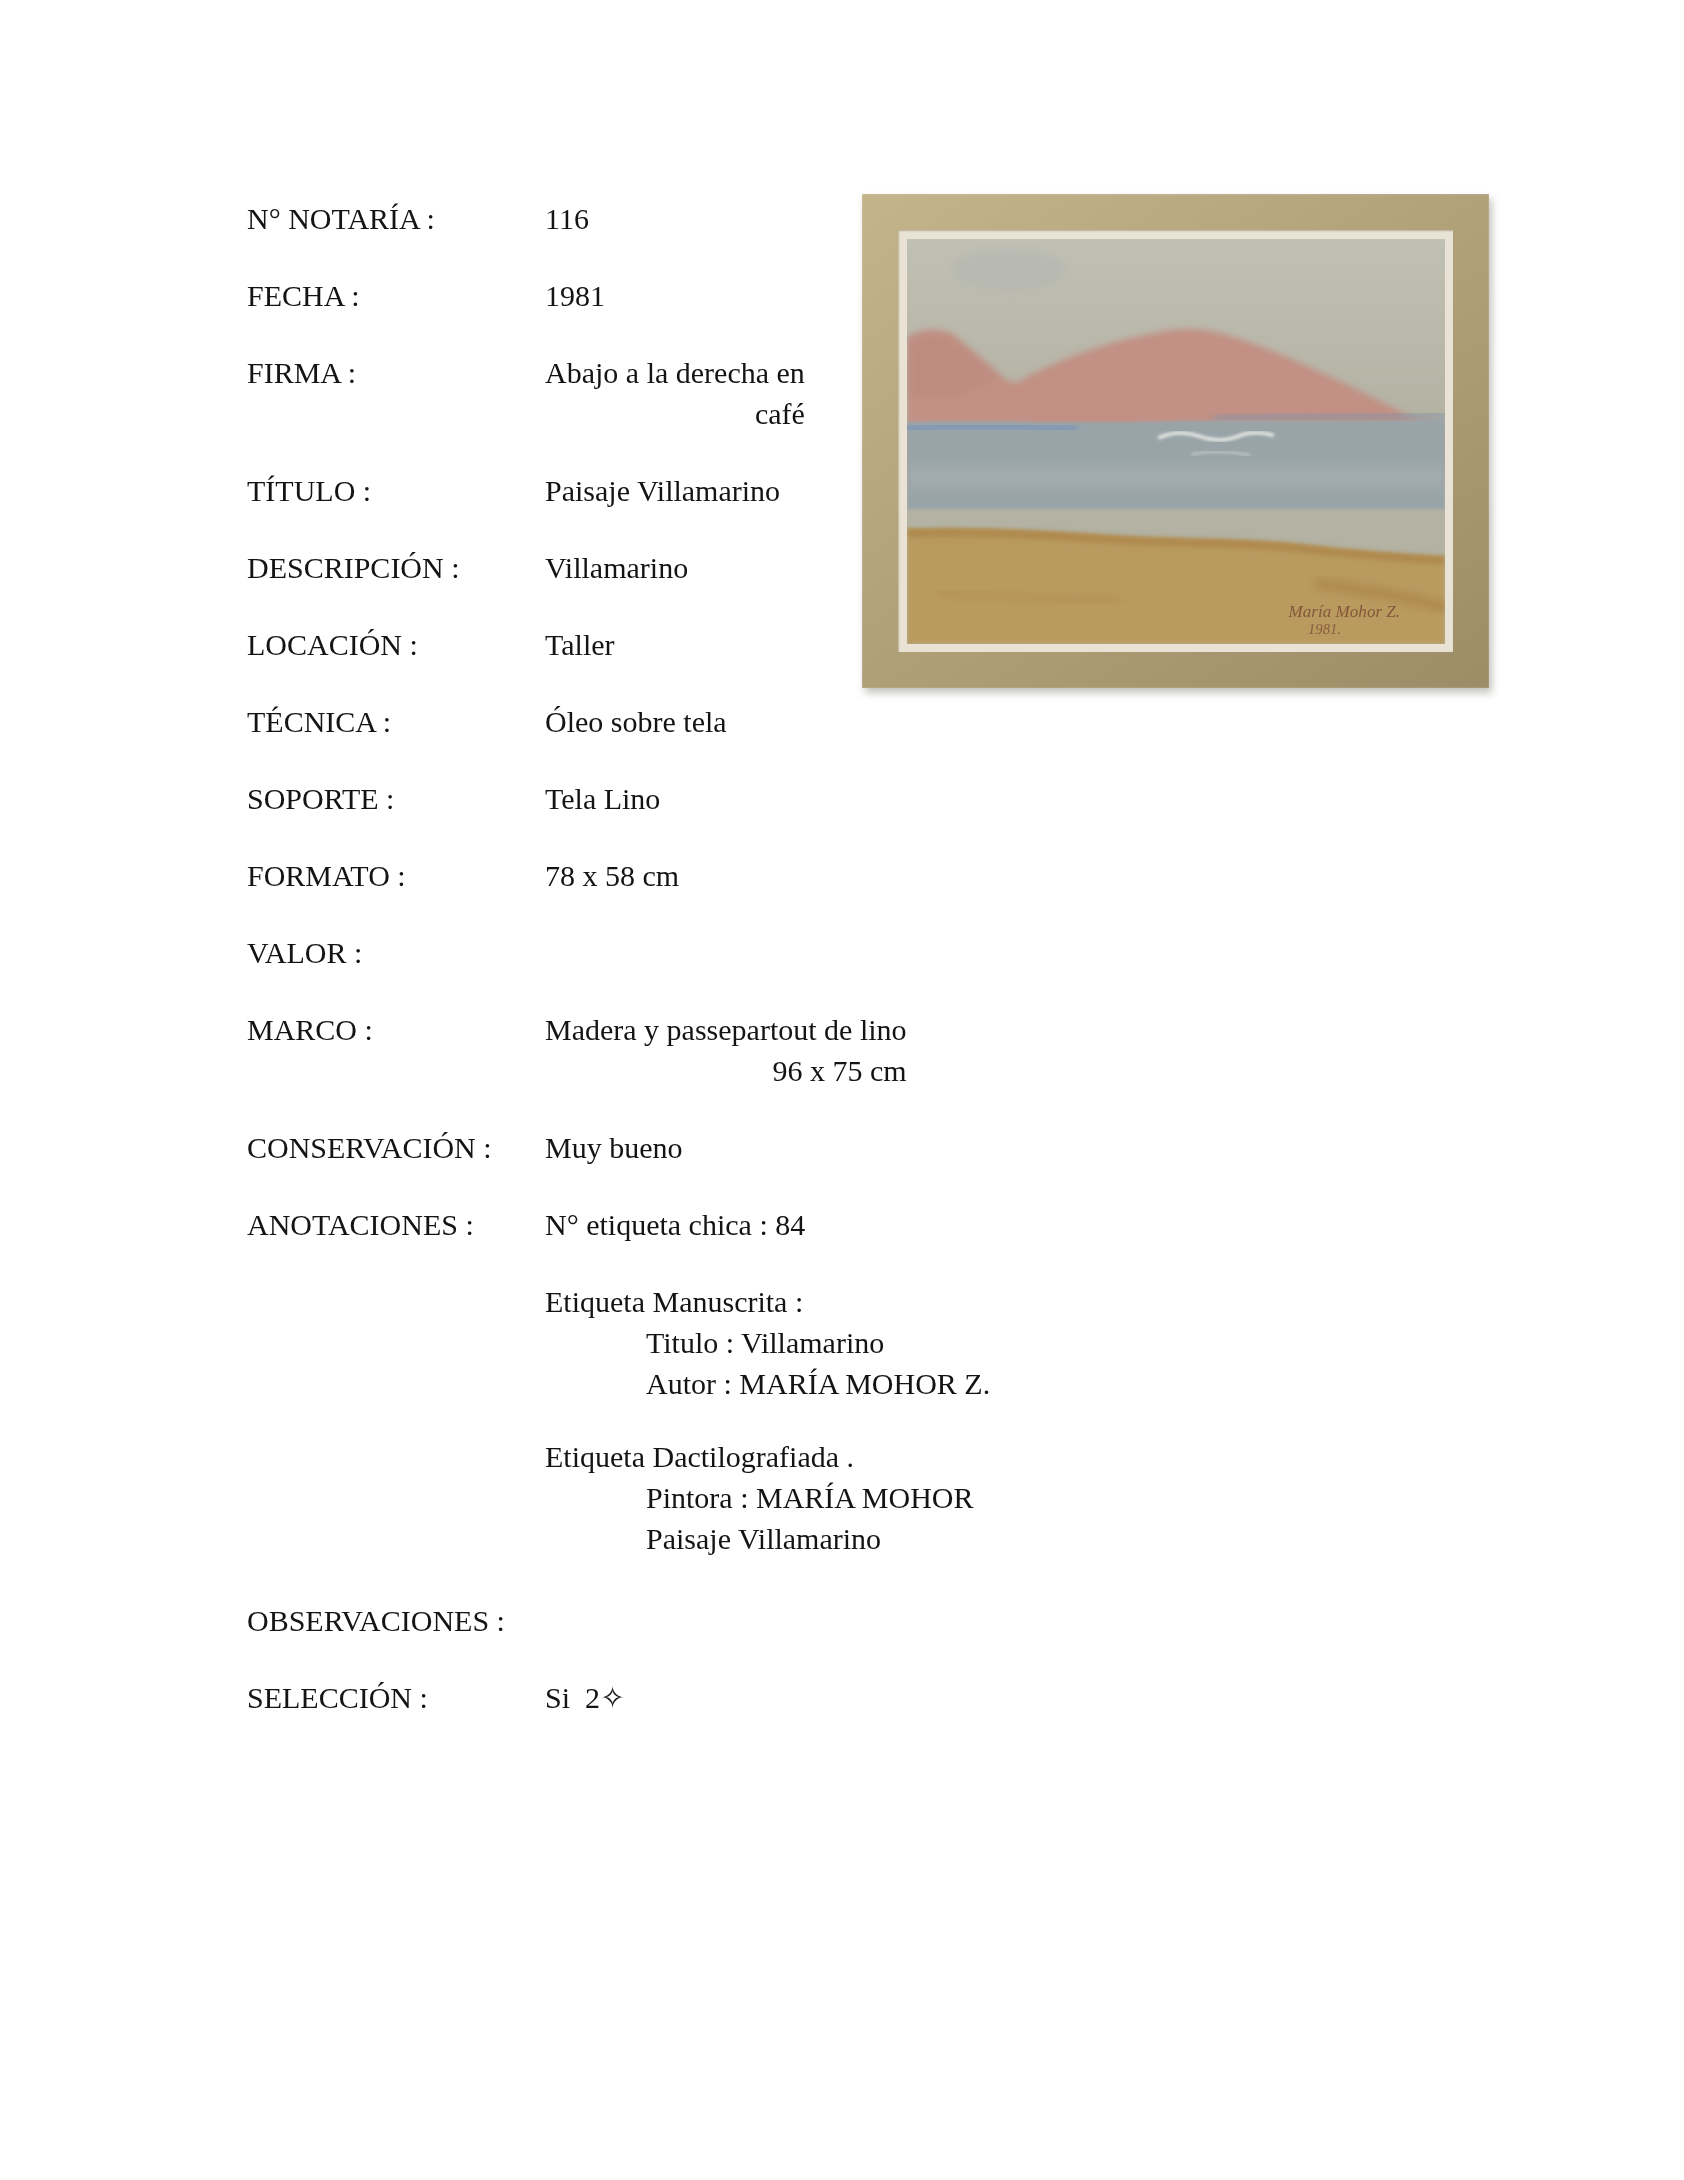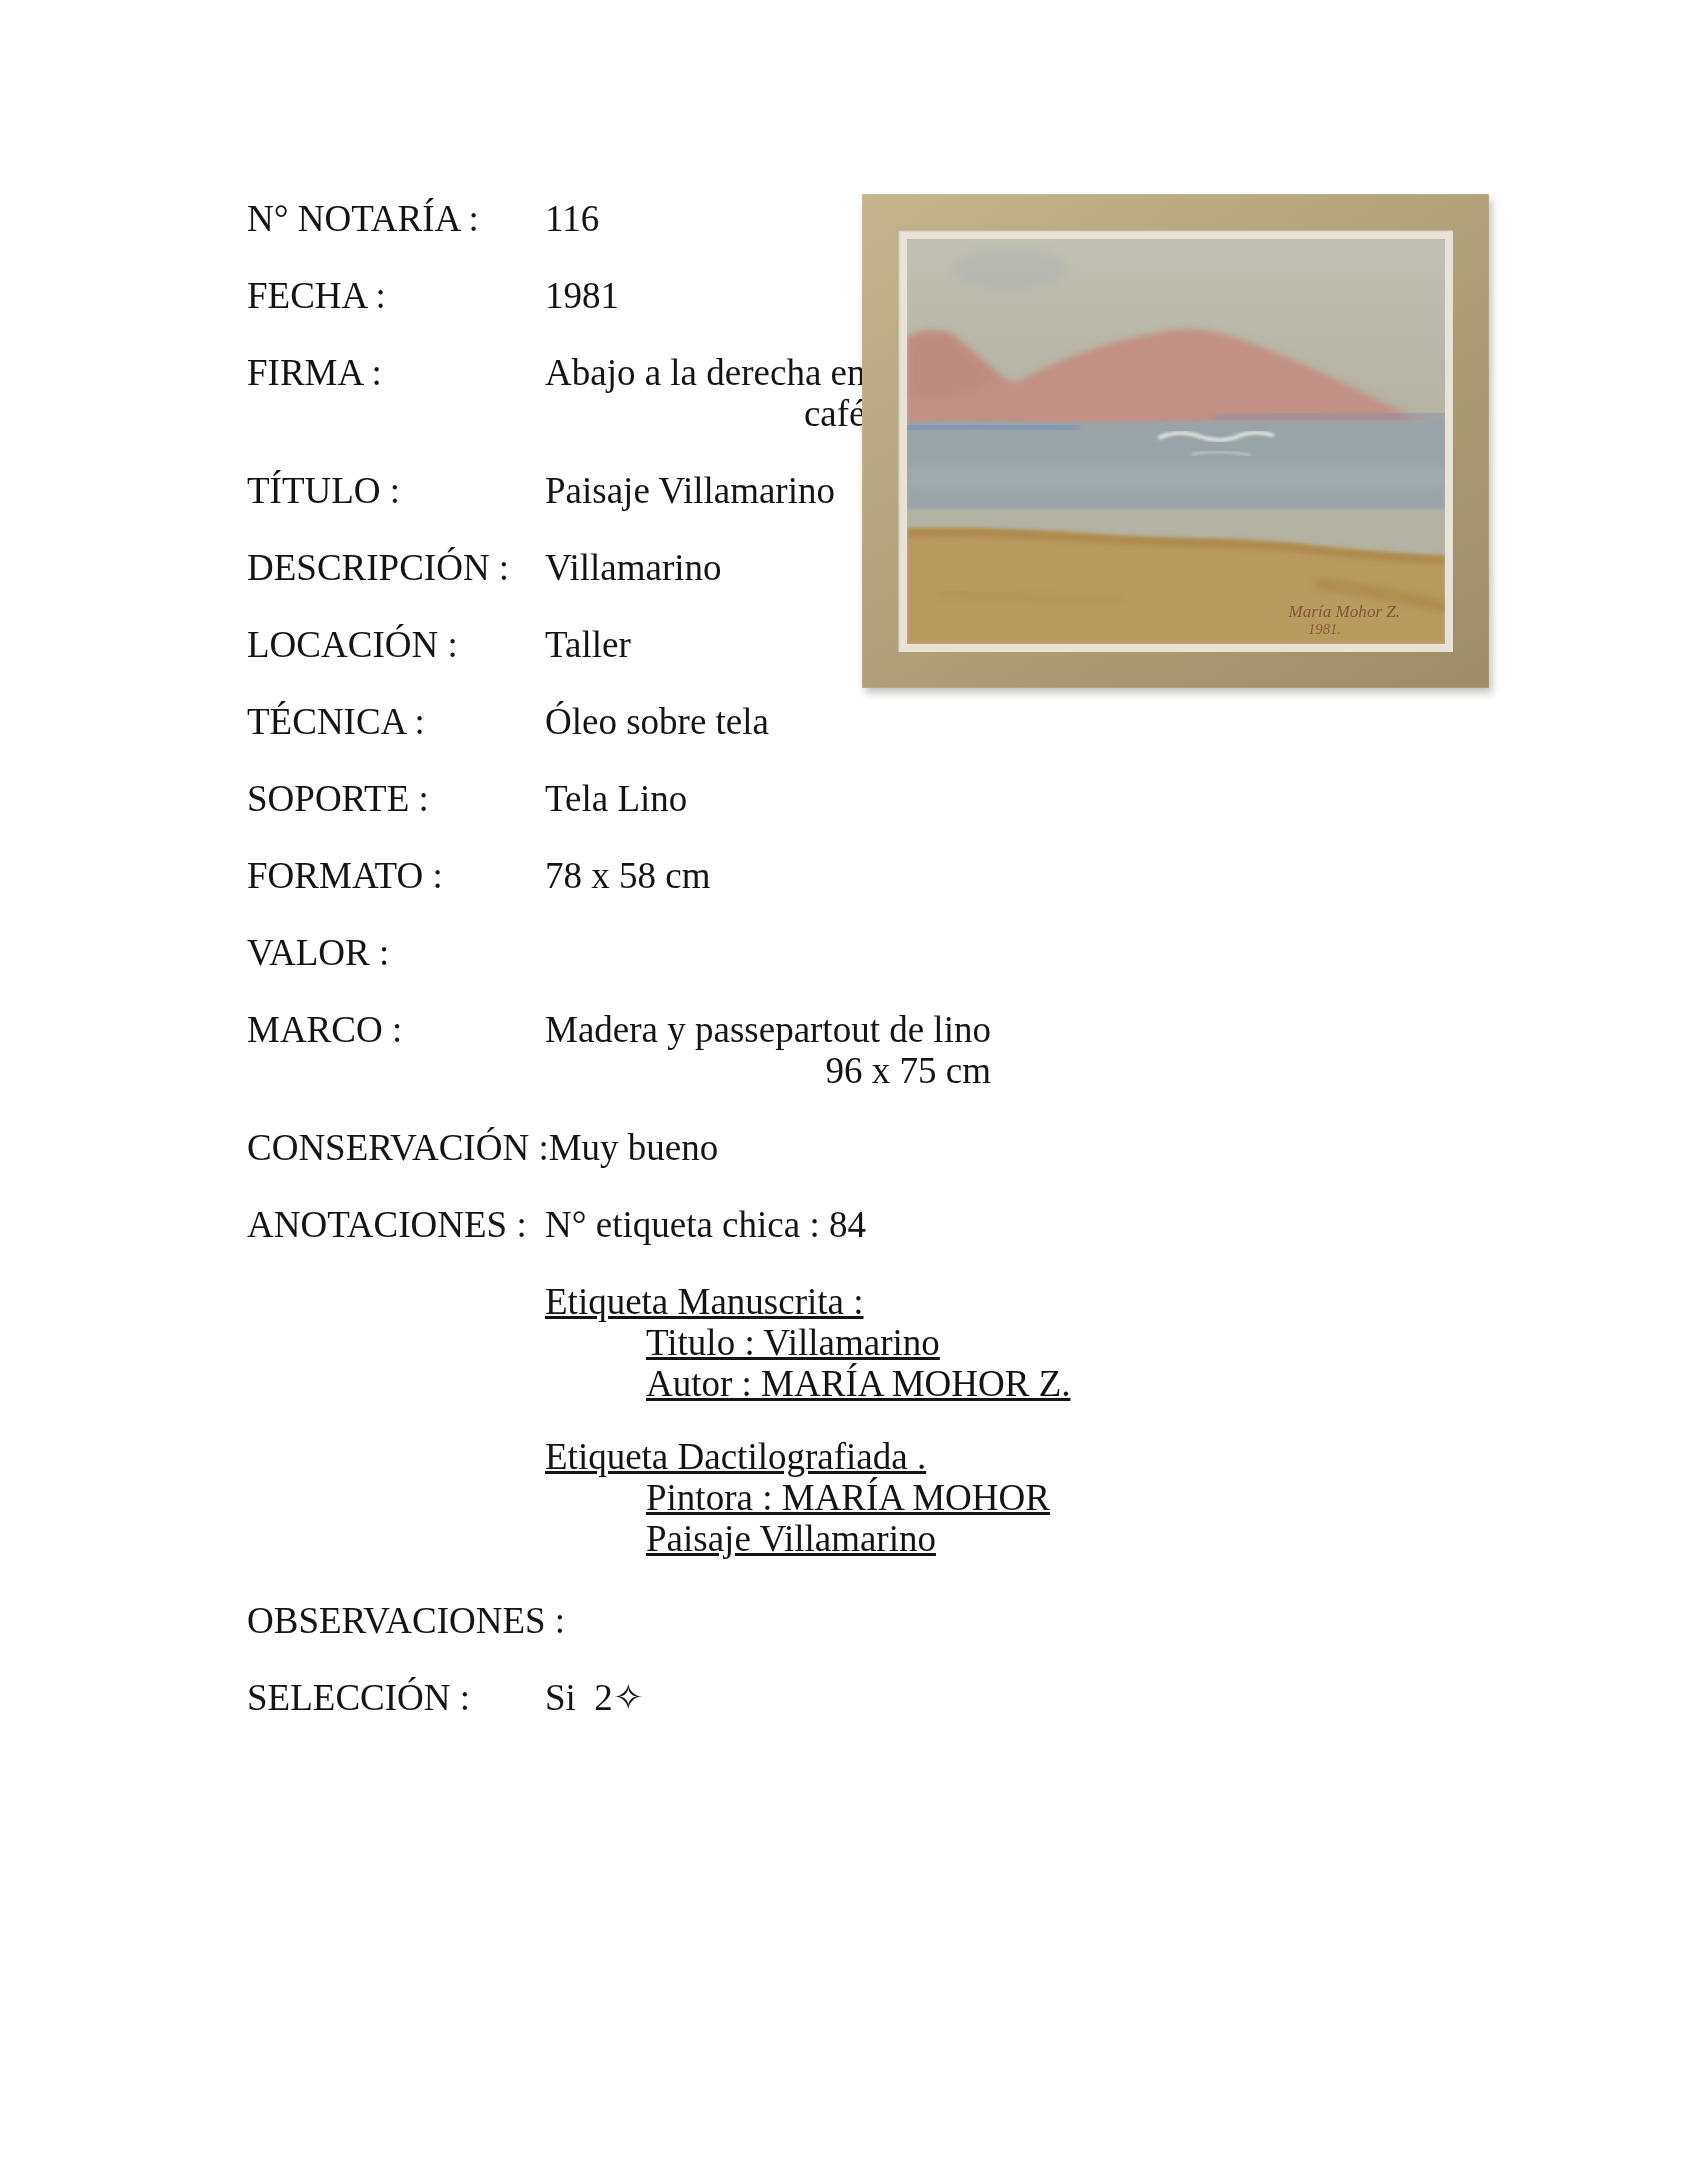--- a/index.html
+++ b/index.html
@@ -13,28 +13,28 @@
     color: #141414;
   }
   .sheet { position: relative; width: 1685px; height: 2181px; background: #ffffff; }
 
   
   .doc {
     position: absolute;
     left: 247px;
     top: 198px;
     width: 1295px;
-    font-size: 37px;
+    font-size: 30px;
     line-height: 41px;
   }
   .row { display: flex; margin-bottom: 36px; }
   .row .label { flex: 0 0 298px; white-space: pre; }
   .row .value { white-space: pre-wrap; max-width: 545px; text-align: right; }
 
-  .ann { margin-left: 298px; text-decoration: underline; }
+  .ann { margin-left: 298px; }
   .ann .sub { padding-left: 101px; }
   .ann-1 { margin-top: 31px; }
   .ann-2 { margin-top: 32px; }
   .row-obs { margin-top: 41px; }
 
   
   .painting {
     position: absolute;
     left: 862px;
     top: 194px;

